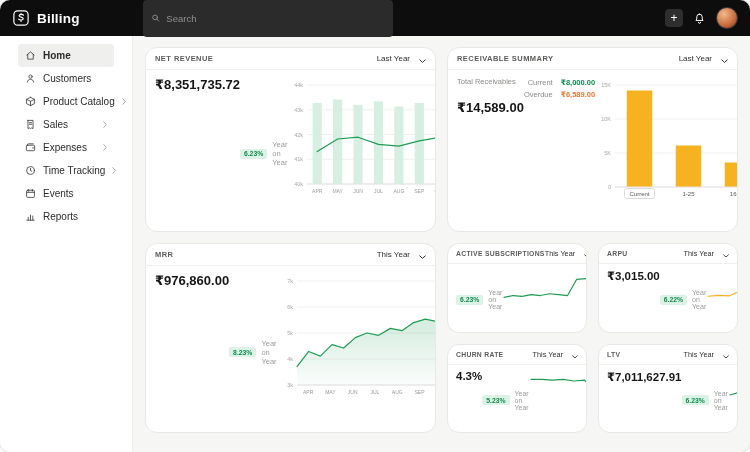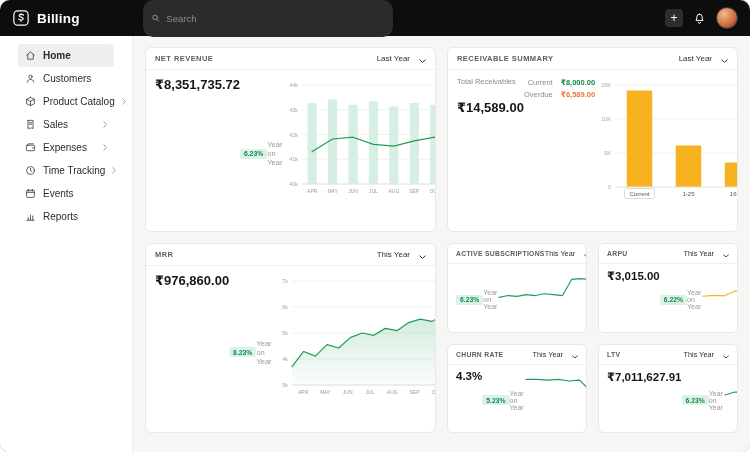--- a/index.html
+++ b/index.html
@@ -5,53 +5,53 @@
   *{box-sizing:border-box;margin:0;padding:0}
   html,body{width:750px;height:452px}
   body{font-family:"Liberation Sans","DejaVu Sans",sans-serif;background:#fff}
   .window{position:relative;width:750px;height:452px;border-radius:10px;overflow:hidden;background:#f6f6f4;box-shadow:0 0 0 1px #e2e2e0}
 
   
   .topbar{position:absolute;top:0;left:0;right:0;height:36px;background:#0d0d0d;display:flex;align-items:center;padding:0 12px;gap:10px;z-index:3}
   .brand{display:flex;align-items:center;gap:7px;width:121px;flex:0 0 auto}
   .brand-name{color:#fff;font-size:13.5px;font-weight:700;letter-spacing:.2px}
   .logo{display:flex}
-  .search{display:flex;align-items:center;gap:6px;background:#2b2b2b;border-radius:10px;height:37px;width:250px;padding:8px 8px}
+  .search{display:flex;align-items:center;gap:6px;background:#2b2b2b;border-radius:4px;height:37px;width:250px;padding:8px 8px}
   .search input{background:transparent;border:none;outline:none;color:#ddd;font-size:9.5px;width:100%;font-family:inherit}
   .search input::placeholder{color:#8f8f8f}
   .top-actions{margin-left:auto;display:flex;align-items:center;gap:10px}
   .plus-btn{width:18px;height:18px;border-radius:4px;background:#2e2e2e;color:#fff;border:none;font-size:12px;line-height:1;display:flex;align-items:center;justify-content:center;cursor:pointer;font-family:inherit}
   .icon-btn{background:none;border:none;display:flex;align-items:center;cursor:pointer}
   .avatar{width:22px;height:22px;border-radius:50%;border:1px solid #3a3a3a;background:radial-gradient(circle at 35% 30%,#f2b98a,#c96b3b 60%,#5e2c14);cursor:pointer}
 
   
   .sidebar{position:absolute;top:36px;left:0;width:133px;bottom:0;background:#fff;border-right:1px solid #ececea;padding:8px 18px;z-index:2}
   .side-item{display:flex;align-items:center;gap:7px;height:23px;padding:0 7px;border-radius:4px;font-size:10px;color:#2b2b2b;cursor:pointer}
   .side-item.active{background:#efefed;font-weight:700}
   .si-icon{display:flex;color:#3d3d3d;flex:0 0 auto}
   .si-label{white-space:nowrap}
   .chev{margin-left:auto;display:flex;color:#9a9a9a}
 
   
   .main{position:absolute;left:133px;top:36px;right:0;bottom:0;padding:11px 12px;display:grid;grid-template-columns:291px 1fr;grid-template-rows:185px 190px;gap:11px;background:#f6f6f4}
   .small-grid{display:grid;grid-template-columns:1fr 1fr;grid-template-rows:1fr 1fr;gap:11px;min-height:0}
 
   
-  .card{background:#fff;border:1px solid #e8e8e6;border-radius:6px;display:flex;flex-direction:column;overflow:hidden;min-height:0}
+  .card{background:#fff;border:1px solid #e8e8e6;border-radius:12px;display:flex;flex-direction:column;overflow:hidden;min-height:0}
   .card-head{display:flex;align-items:center;justify-content:space-between;height:22px;padding:0 9px;border-bottom:1px solid #efefed;flex:0 0 auto}
   .card.small .card-head{height:20px;padding:0 8px}
   .card-title{font-size:7.5px;font-weight:700;color:#5c5c5a;letter-spacing:.45px;white-space:nowrap}
   .card.small .card-title{font-size:6.8px;letter-spacing:.3px}
   .period{display:flex;align-items:flex-end;gap:9px;background:none;border:none;font-size:8px;color:#2f2f2f;cursor:pointer;font-family:inherit;white-space:nowrap}
   .card.small .period{font-size:7.3px}
   .card-body{flex:1;display:flex;padding:7px 9px 5px;min-height:0}
   .card.small .card-body{padding:5px 8px 4px}
   .metric-value{font-size:13px;font-weight:700;color:#161616}
   .sc-value{font-size:11.5px;font-weight:700;color:#161616}
-  .badge-row{display:flex;align-items:center;margin-top:4px}
+  .badge-row{display:flex;align-items:center;gap:5px;margin-top:4px}
   .card.small .badge-row{margin-top:3px}
   .badge{font-size:6.8px;font-weight:700;color:#0e8a4d;background:#ddf2e6;padding:1.5px 4px;border-radius:2px}
   .badge-caption{font-size:7.5px;color:#9a9a98}
   .card.small .badge-caption{font-size:7px}
   .chart{flex:1;min-height:0;margin-top:3px;width:100%}
 
   
   .rs-row{display:flex;justify-content:space-between;align-items:flex-start;flex:0 0 auto}
   .rs-label{font-size:7.5px;color:#8b8b89}
   .rs-value{font-size:13px;font-weight:700;color:#161616;margin-top:14px}

